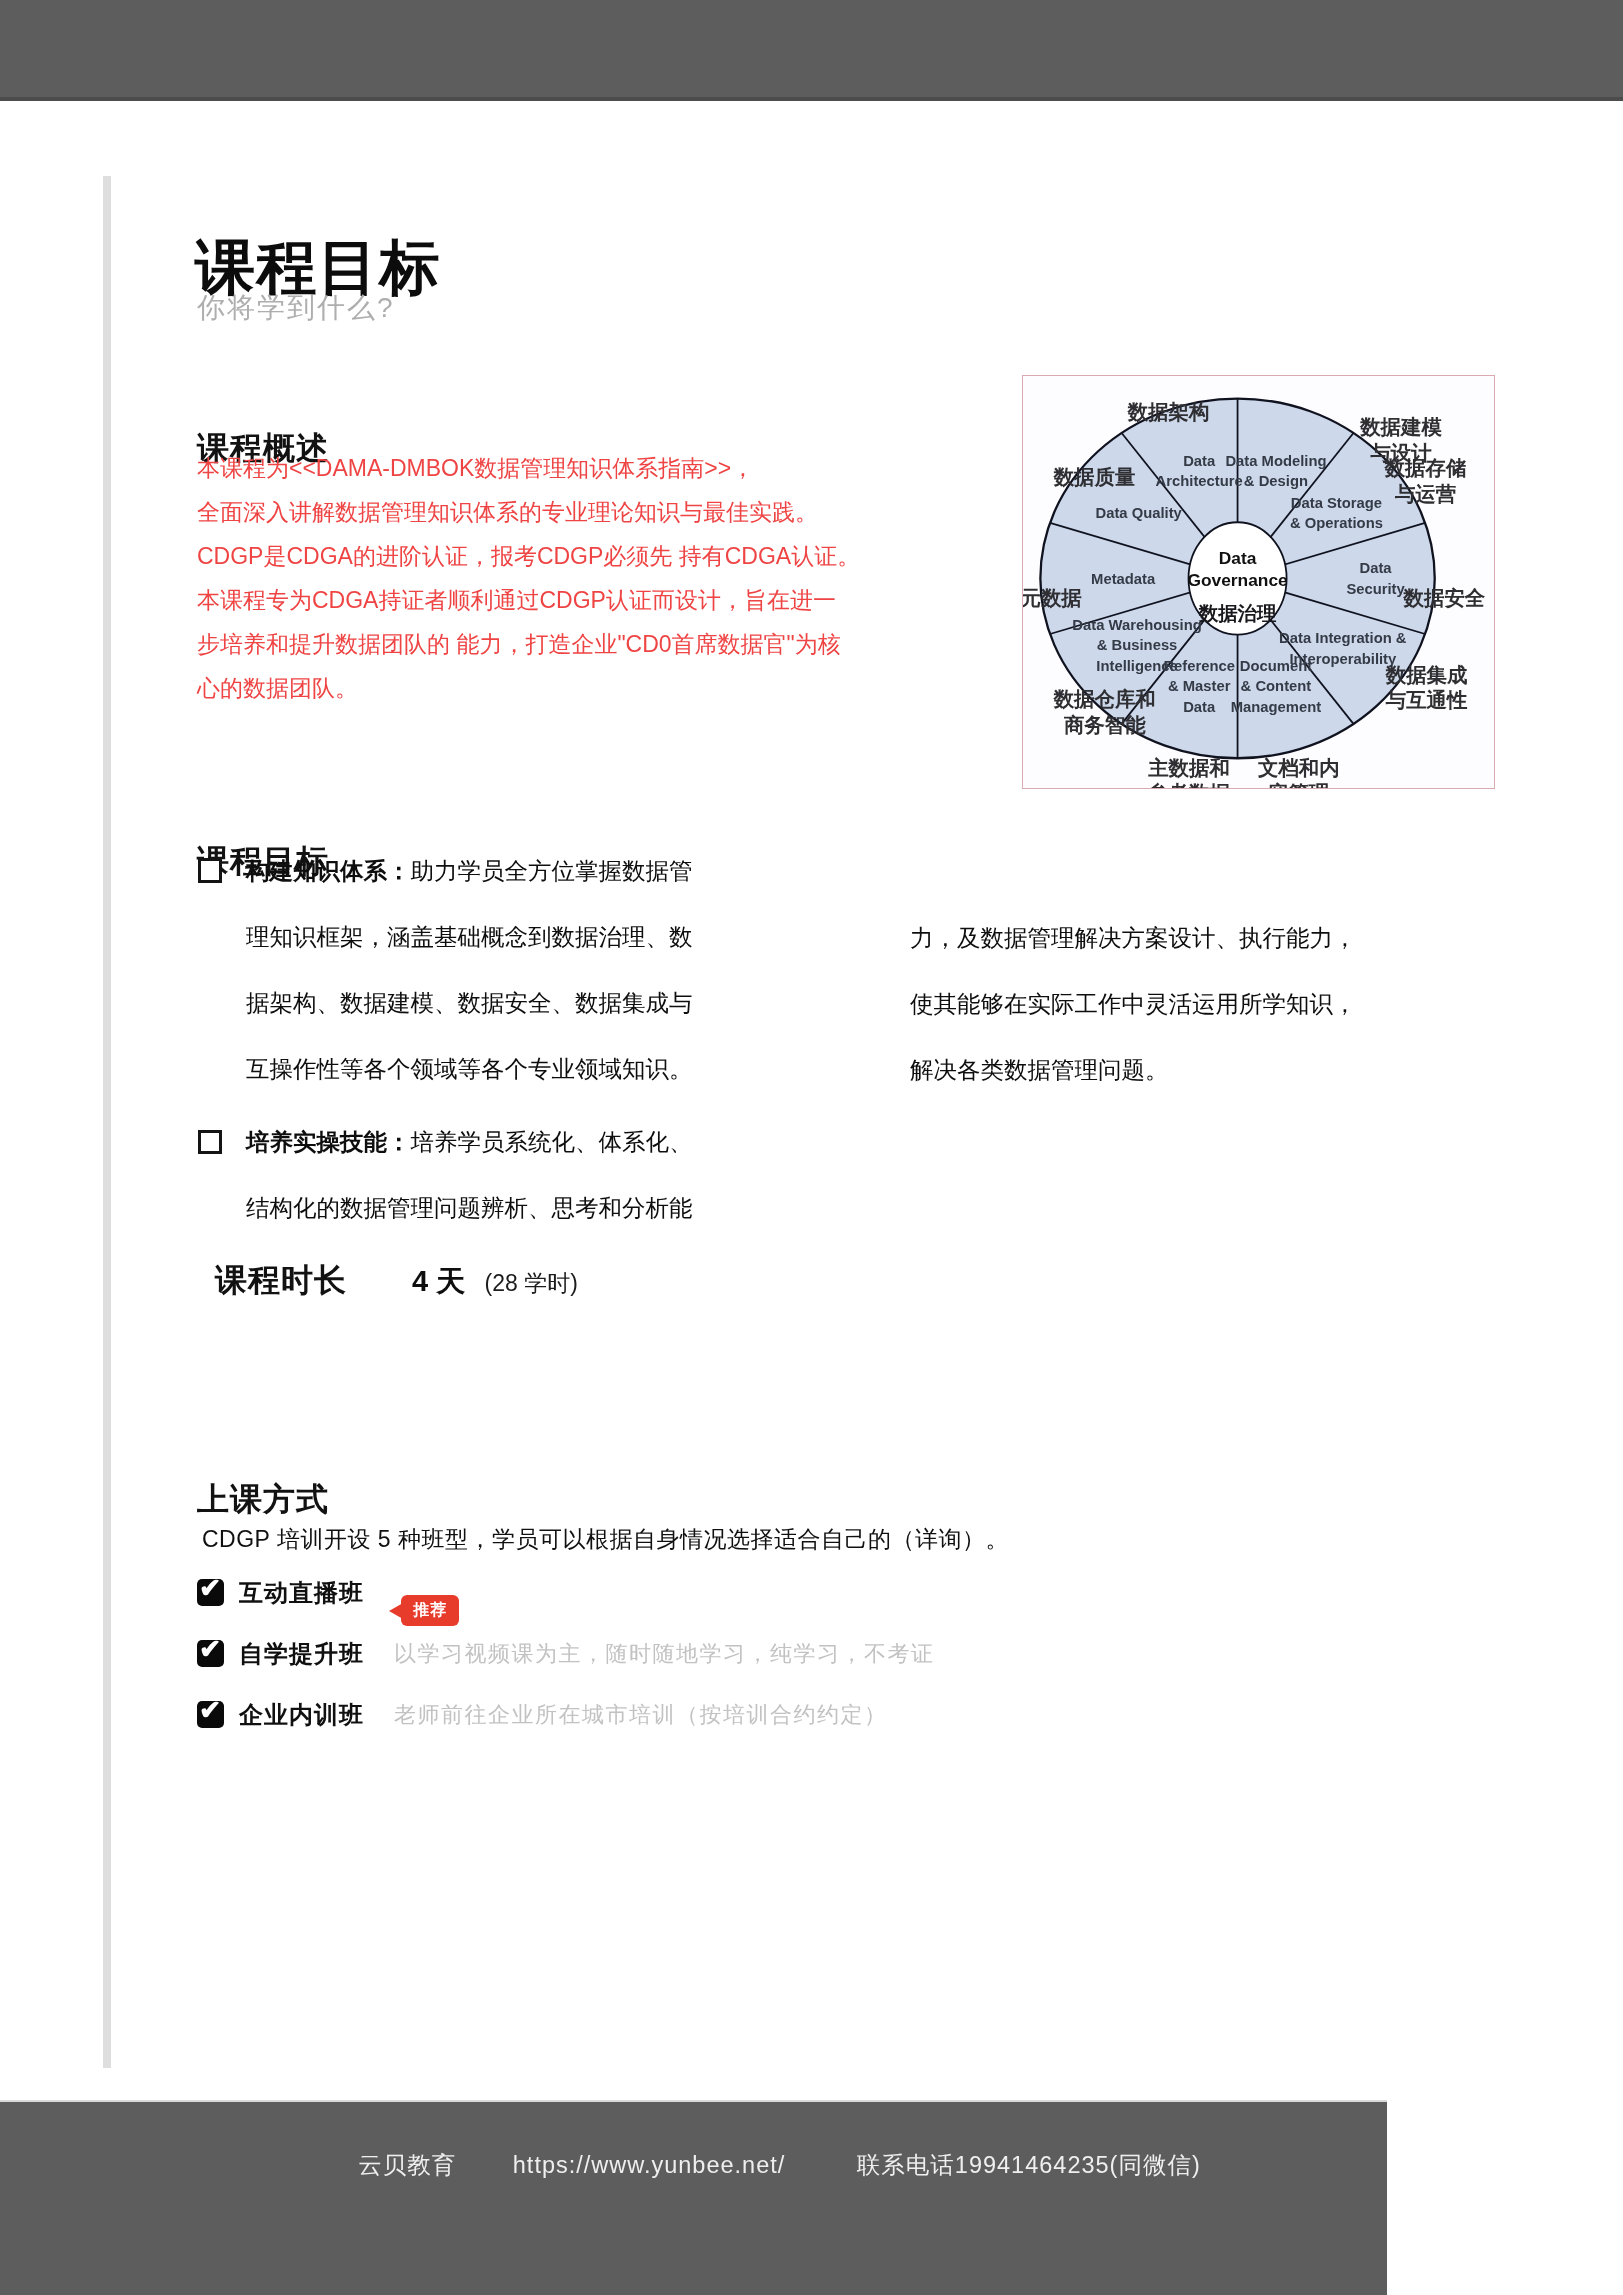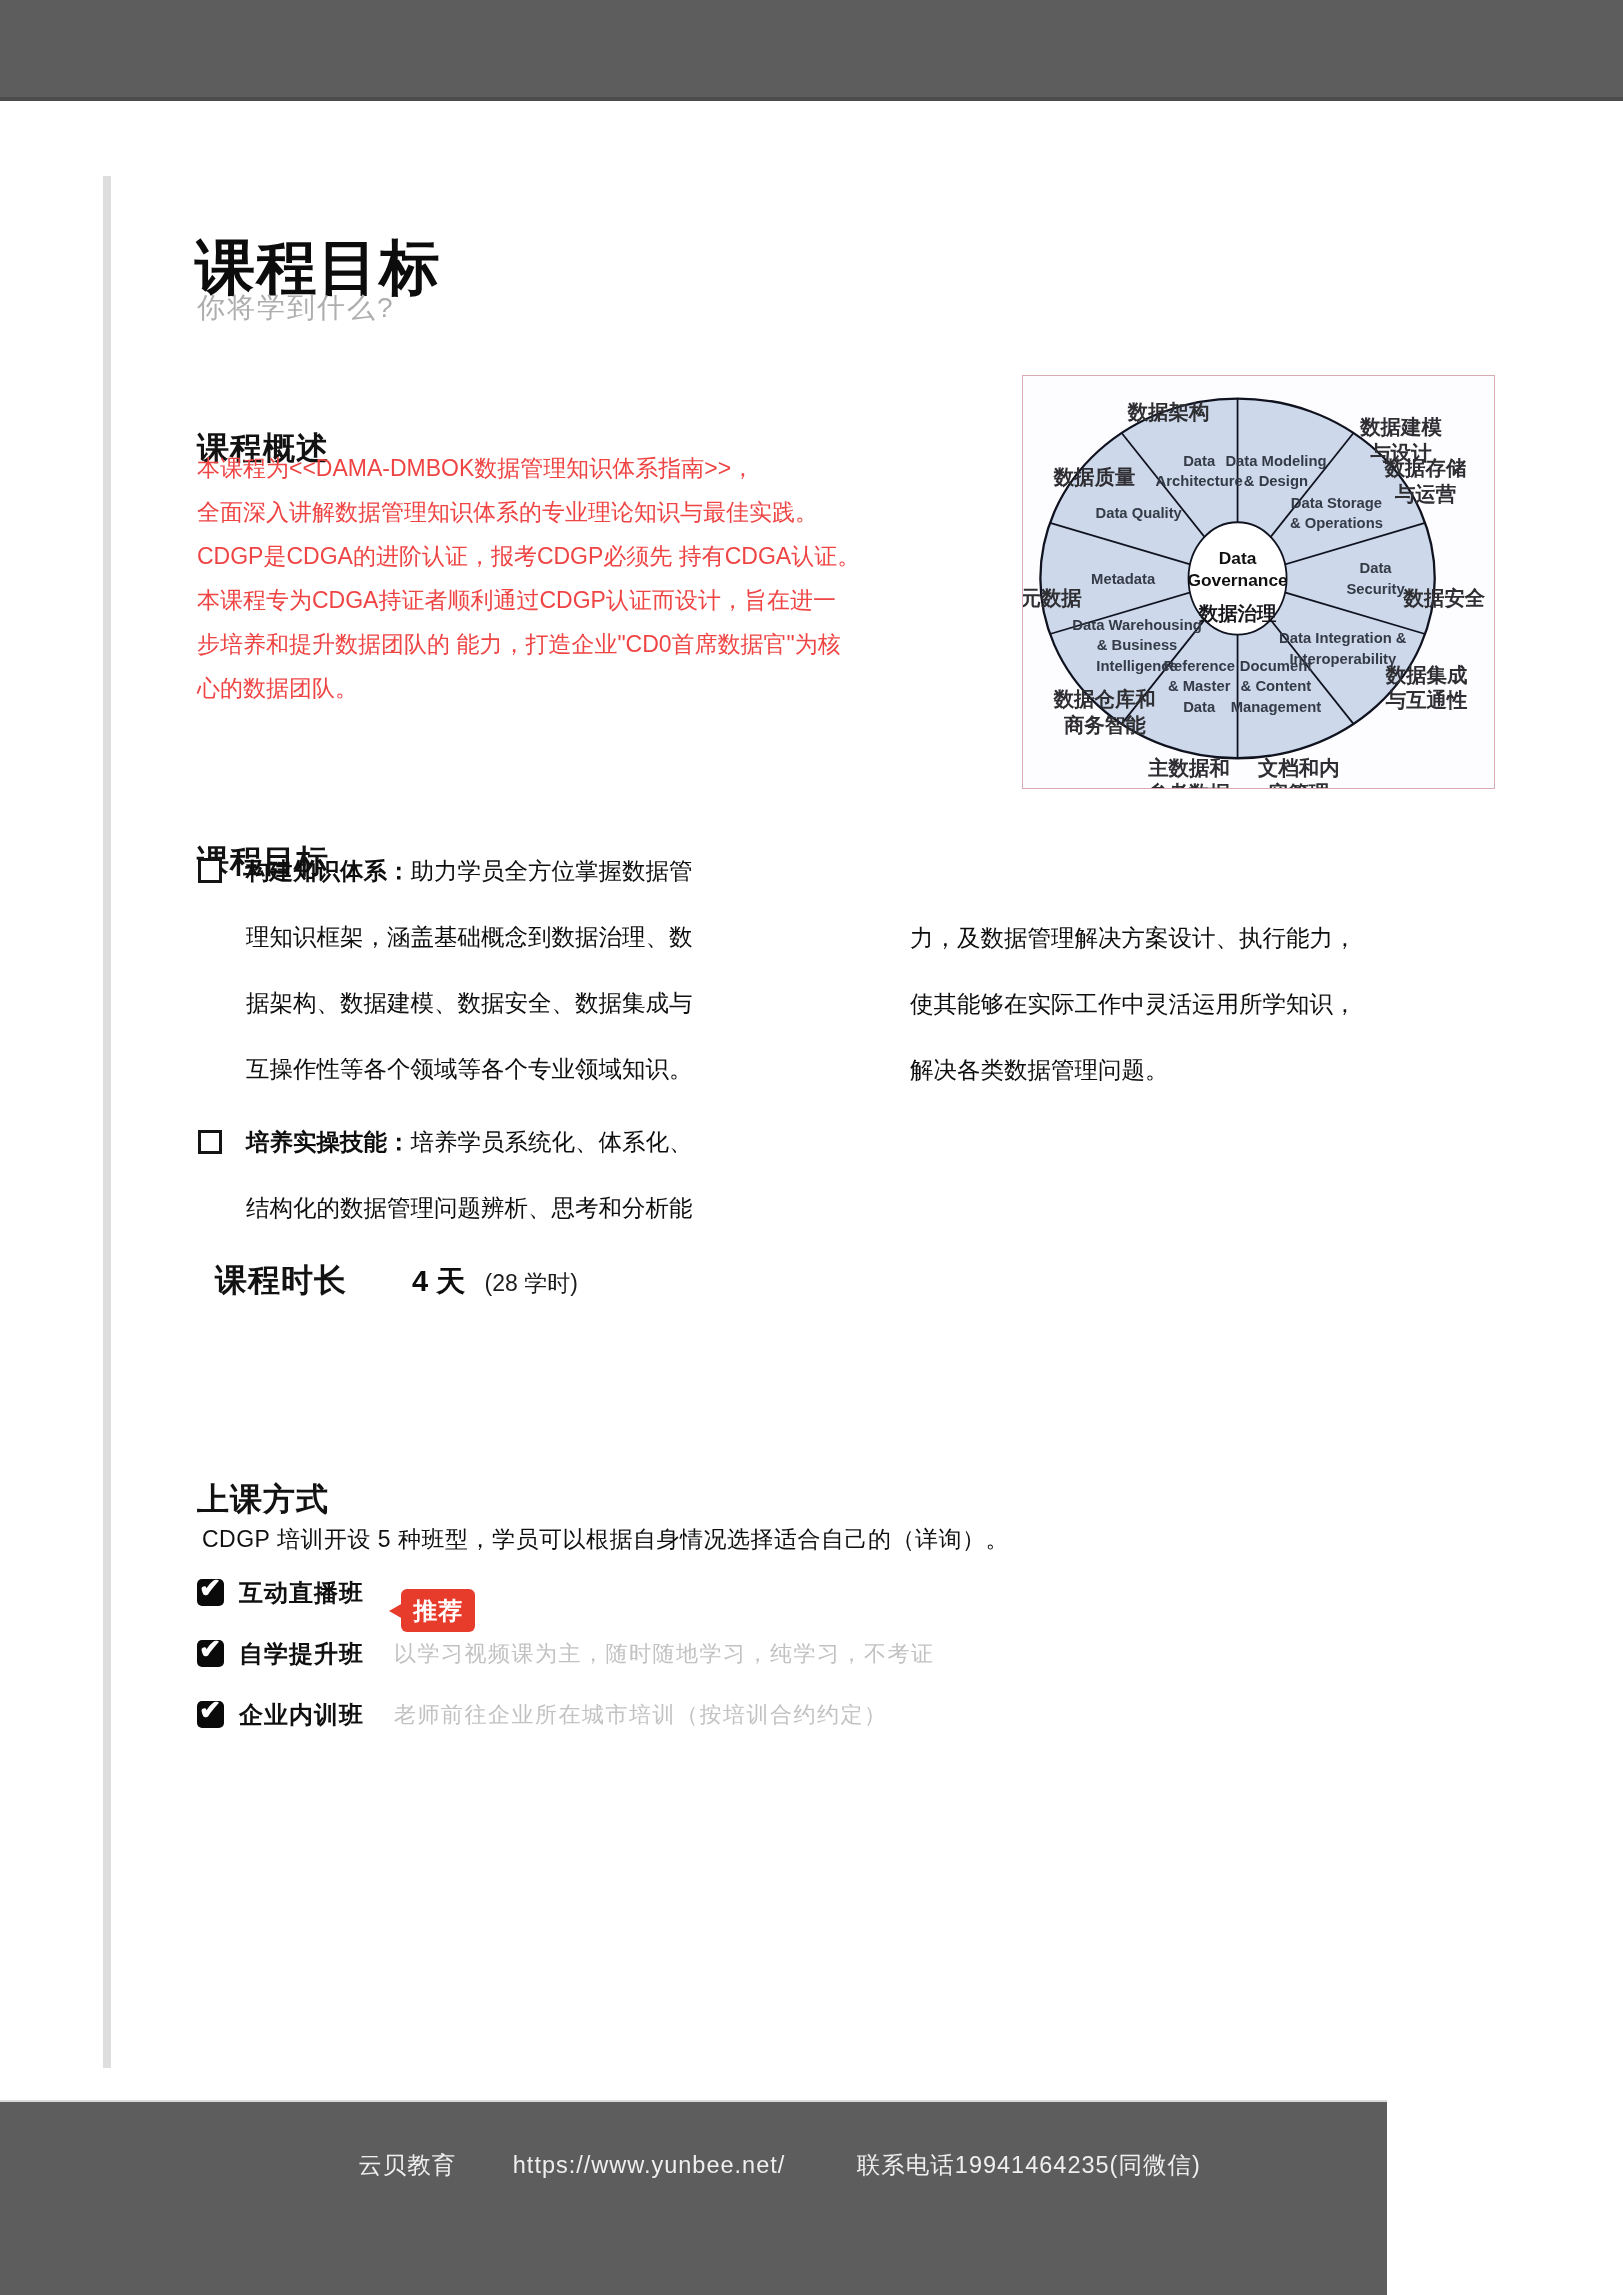--- a/index.html
+++ b/index.html
@@ -69,21 +69,21 @@
     position:relative;flex:0 0 auto;
   }
   .checkbox .tick{
     position:absolute;left:2px;top:-6.1px;color:#ffffff;
     font-size:26.6px;font-weight:700;line-height:31px;
   }
   .option-name{font-size:24px;font-weight:800;color:#101010;margin-left:15.3px;letter-spacing:1px;}
   .option-desc{font-size:22px;color:#c2c2c2;margin-left:30px;letter-spacing:1.5px;}
   .badge{
     position:relative;margin-left:37px;background:#e73b2c;color:#fff;
-    font-size:24px;font-weight:800;letter-spacing:1px;
+    font-size:16px;font-weight:800;letter-spacing:1px;
     padding:5.1px 12.3px;border-radius:6.1px;flex:0 0 auto;margin-top:36px;
   }
   .badge::before{
     content:"";position:absolute;left:-12.3px;top:50%;transform:translateY(-50%);
     border-top:8.2px solid transparent;border-bottom:8.2px solid transparent;
     border-right:14.3px solid #e73b2c;
   }
   
   .footer{
     position:absolute;left:0;top:2100px;width:1387px;height:195px;

